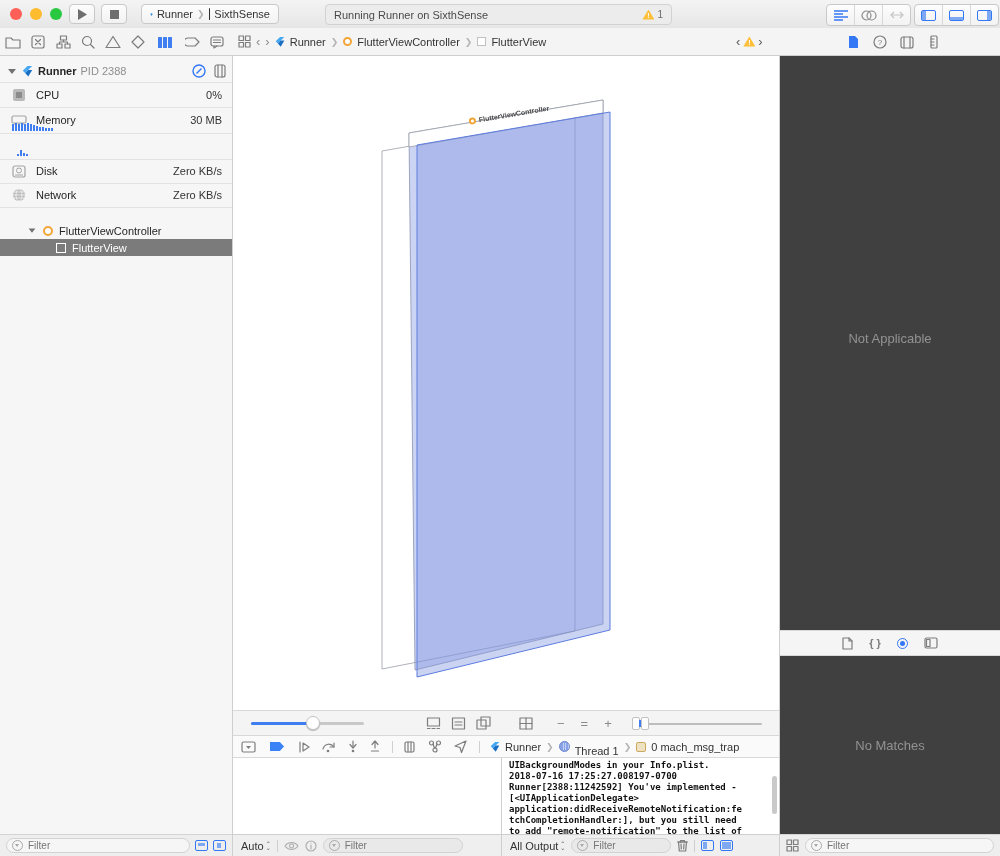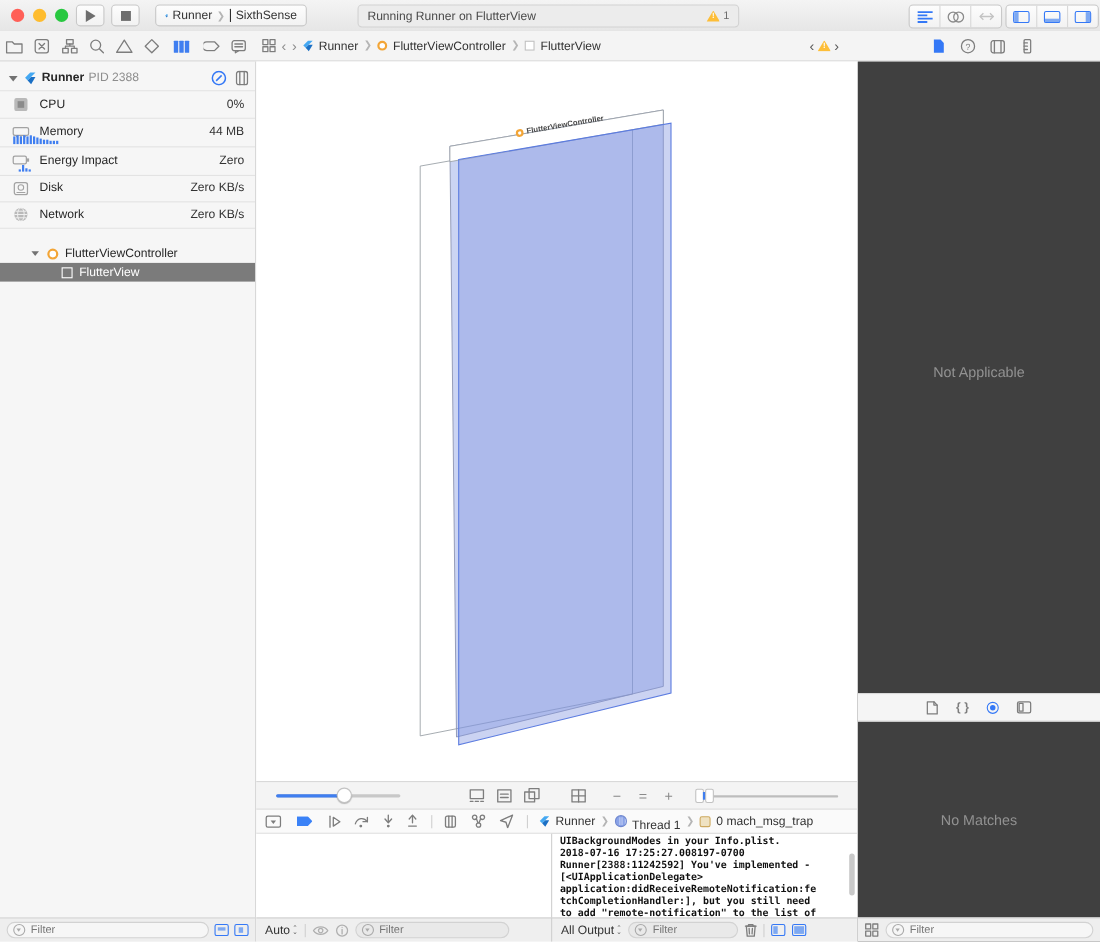--- a/index.html
+++ b/index.html
@@ -125,21 +125,21 @@
       <polygon points="13,1 7,1 1,7 4,10" fill="#44a8f2"></polygon>
       <polygon points="13,6 8,6 4,10 8,14.5" fill="#1a6fc4"></polygon>
     </svg>
     <span>Runner</span>
     <span class="jsep">❯</span>
     <span style="width:7px;height:12px;background:#2d2d2d;border-radius:2px;display:inline-block;"></span>
     <span>SixthSense</span>
   </div>
 
   <div id="status-pill">
-    <span>Running Runner on FlutterView</span>
+    <span>Running Runner on SixthSense</span>
     <span style="margin-left:auto;display:flex;align-items:center;gap:3px;">
       <span class="warn"></span>
       <span style="font-size:10px;color:#6b6b6b;">1</span>
     </span>
   </div>
 
   <div class="seg" style="left:826px;">
     <span class="cell">
       <svg width="14" height="11" viewBox="0 0 14 11">
         <g stroke="#3478f6" stroke-width="1.6">
@@ -338,48 +338,40 @@
   <div class="prow" style="top:51px;height:25px;">
     <svg width="16" height="11" viewBox="0 0 16 11" style="margin-left:11px;">
       <rect x="1" y="2" width="14" height="7" rx="1.5" fill="none" stroke="#a3a3a3" stroke-width="1.2"></rect>
       <g stroke="#a3a3a3" stroke-width="1">
           <line x1="4" y1="9" x2="4" y2="11"></line>
           <line x1="8" y1="9" x2="8" y2="11"></line>
           <line x1="12" y1="9" x2="12" y2="11"></line>
         </g>
     </svg>
     <span style="margin-left:9px;">Memory</span>
-    <span class="gval">44 MB</span>
+    <span class="gval">30 MB</span>
   </div>
   <div class="bars" style="left:12px;top:67px;height:8px;">
     <i style="height:7px"></i>
       <i style="height:8px"></i>
       <i style="height:7px"></i>
       <i style="height:8px"></i>
       <i style="height:7px"></i>
       <i style="height:8px"></i>
       <i style="height:7px"></i>
       <i style="height:6px"></i>
       <i style="height:5px"></i>
       <i style="height:4px"></i>
       <i style="height:4px"></i>
       <i style="height:3px"></i>
       <i style="height:3px"></i>
       <i style="height:3px"></i>
   </div>
 
   <div class="gauge-sep" style="top:77px;"></div>
-  <div class="prow" style="top:77px;height:25px;">
-    <svg width="16" height="9" viewBox="0 0 16 9" style="margin-left:11px;">
-      <rect x="1" y="1" width="12" height="7" rx="1.5" fill="none" stroke="#a3a3a3" stroke-width="1.2"></rect>
-      <rect x="13.5" y="3" width="2" height="3" fill="#a3a3a3"></rect>
-    </svg>
-    <span style="margin-left:9px;">Energy Impact</span>
-    <span class="gval">Zero</span>
-  </div>
   <div class="bars" style="left:17px;top:93px;height:7px;">
     <i style="height:2px"></i>
       <i style="height:6px"></i>
       <i style="height:3px"></i>
       <i style="height:2px"></i>
   </div>
 
   <div class="gauge-sep" style="top:103px;"></div>
   <div class="prow" style="top:103px;height:24px;">
     <svg width="14" height="13" viewBox="0 0 14 13" style="margin-left:12px;">

